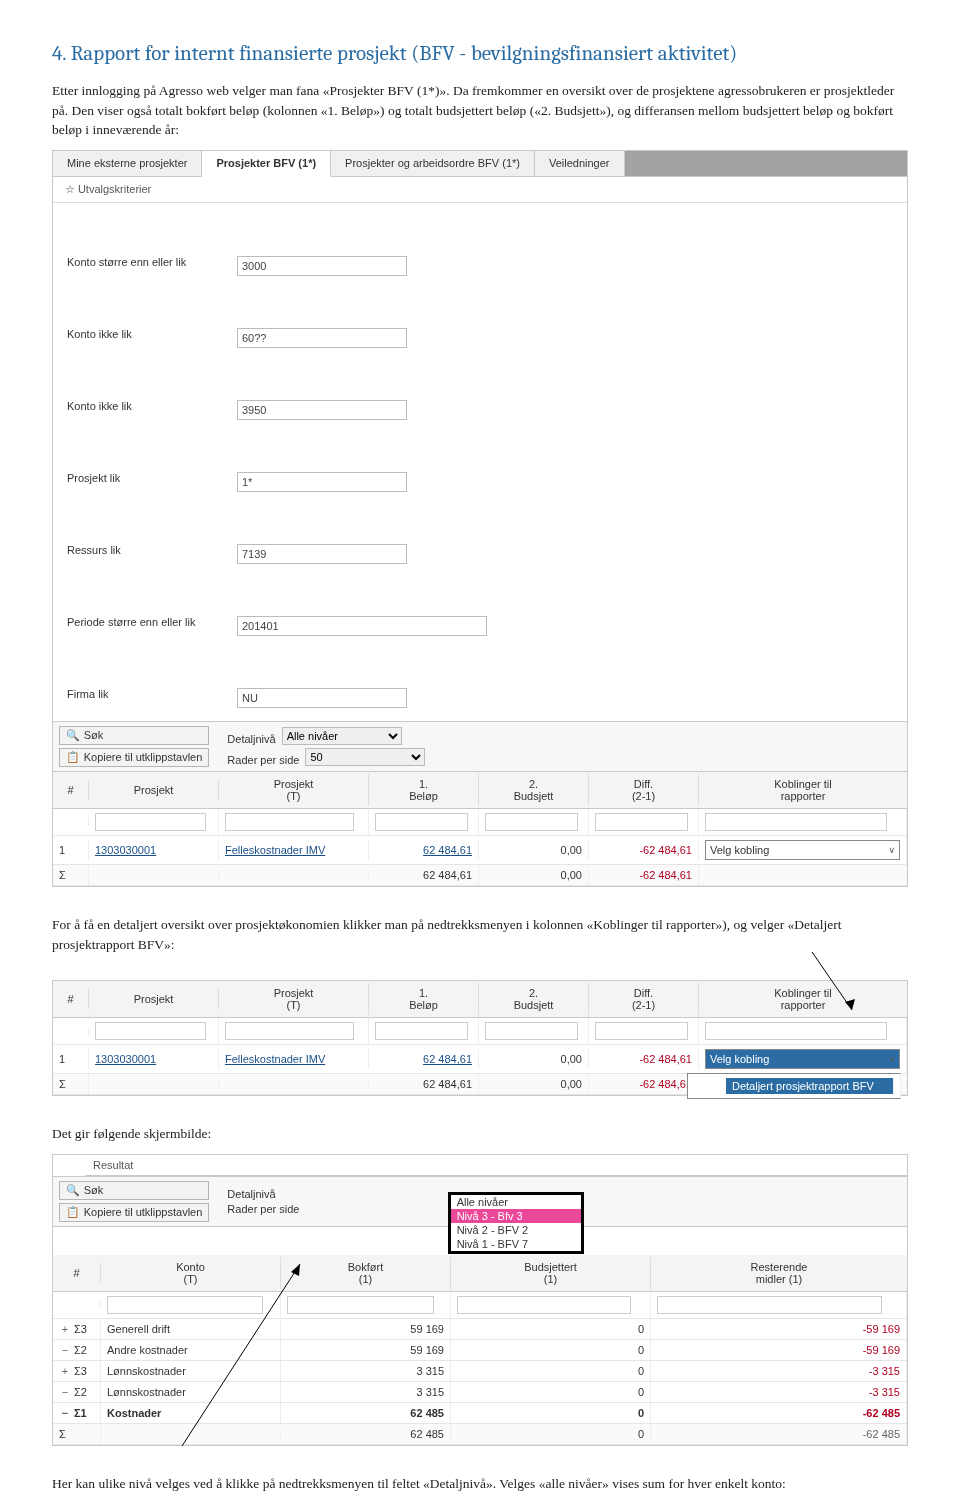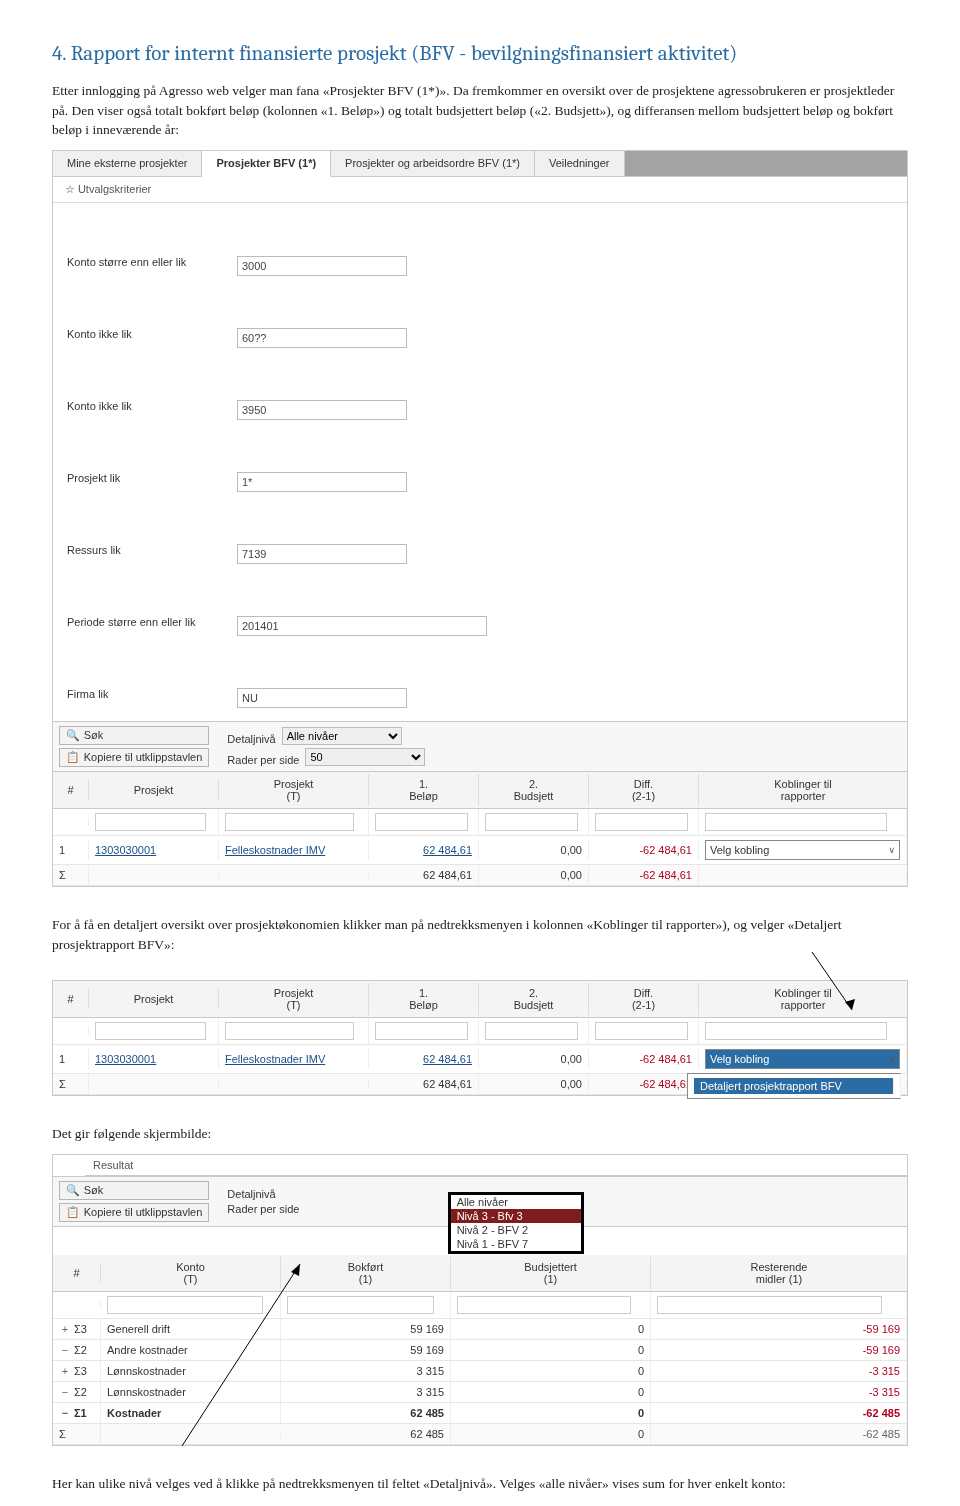--- a/index.html
+++ b/index.html
@@ -118,31 +118,31 @@
     display:flex; justify-content:space-between; align-items:center;
   }
   .koblink .sel .chev { font-size:9px; color:#555;}
   .dropdown-open {
     position:relative;
   }
   .dropdown-list {
     position:absolute; right:6px; top:100%; background:#fff; border:1px solid #888;
     width:200px; z-index:2;
   }
-  .dropdown-list div { padding:2px 6px; font-size:11px; }
+  .dropdown-list div { padding:2px 6px; font-size:11px;margin-left:32px; }
   .dropdown-list .hl { background:#2a6ca3; color:#fff;}
   
   .g5 { grid-template-columns: 48px 180px 170px 200px 1fr; }
   .expander { display:inline-block; width:12px; text-align:center; color:#666; margin-right:3px;}
   .detal-pop {
     position:absolute; left:168px; top:-6px; background:#fff; border:1px solid #000;
     padding:0; font-size:11px; z-index:3; width:130px;
   }
   .detal-pop div { padding:1px 6px; }
-  .detal-pop .hl { background:#7f1d1d; color:#fff;}
+  .detal-pop .hl { background:#ec4899; color:#fff;}
   .res-toolbar { position:relative; }
   .arrow-line {
     position: relative;
     height: 0;
   }
   svg.arrow { position:absolute; pointer-events:none; }
   .page-num { text-align:right; color:#2a6ca3; font-size:13px; margin-top:40px;}
 </style>
 </head>
 <body>

